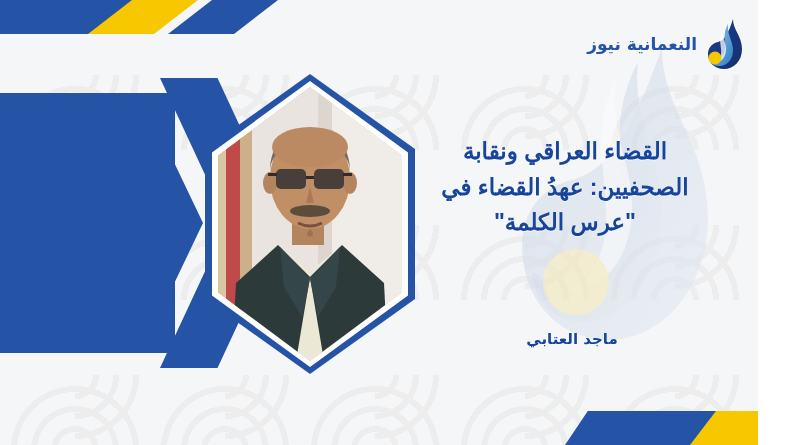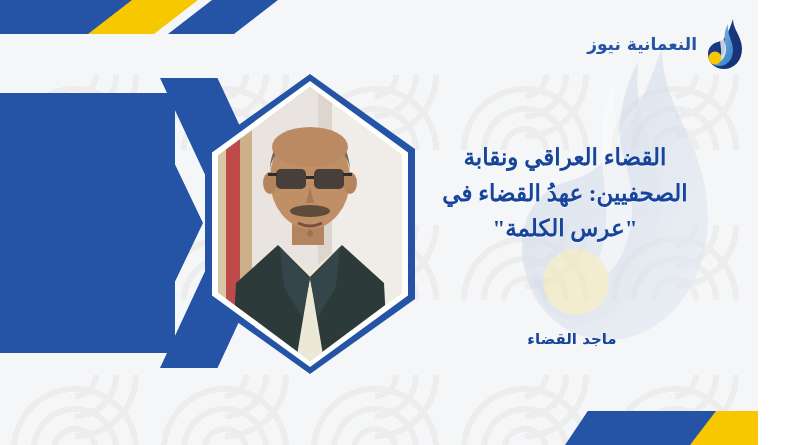--- a/index.html
+++ b/index.html
@@ -98,27 +98,27 @@
   }
   .logo-mark{width:38px;height:52px;display:block;}
   .logo-text{
     font-size:17px;font-weight:bold;color:#2554a6;
     letter-spacing:0;white-space:nowrap;
     font-family:"DejaVu Sans","Liberation Sans",sans-serif;
   }
 
   
   .headline{
-    position:absolute;right:28px;top:140px;width:330px;
+    position:absolute;right:28px;top:134px;width:330px;
     direction:rtl;text-align:center;
     color:#17459b;
     font-weight:bold;
     font-size:23px;
     line-height:1.55;
-    font-family:Liberation Serif, serif;
+    font-family:Liberation Sans, sans-serif;
     text-shadow:0 1px 0 rgba(255,255,255,.6);
   }
   .headline div{white-space:nowrap;}
 
   .byline{
     position:absolute;right:36px;top:330px;width:300px;
     direction:rtl;text-align:center;
     color:#17459b;font-weight:bold;font-size:15px;
     font-family:"DejaVu Sans","Liberation Sans",sans-serif;
   }
@@ -217,18 +217,18 @@
     </svg>
     <span class="logo-text">النعمانية نيوز</span>
   </div>
 
   <div class="headline">
     <div>القضاء العراقي ونقابة</div>
     <div>الصحفيين: عهدُ القضاء في</div>
     <div>"عرس الكلمة"</div>
   </div>
 
-  <div class="byline">ماجد القضاء</div>
+  <div class="byline">ماجد العتابي</div>
 
   <div class="band-bot-blue"></div>
   <div class="band-bot-yellow"></div>
 
 </div>
 
 </body></html>

